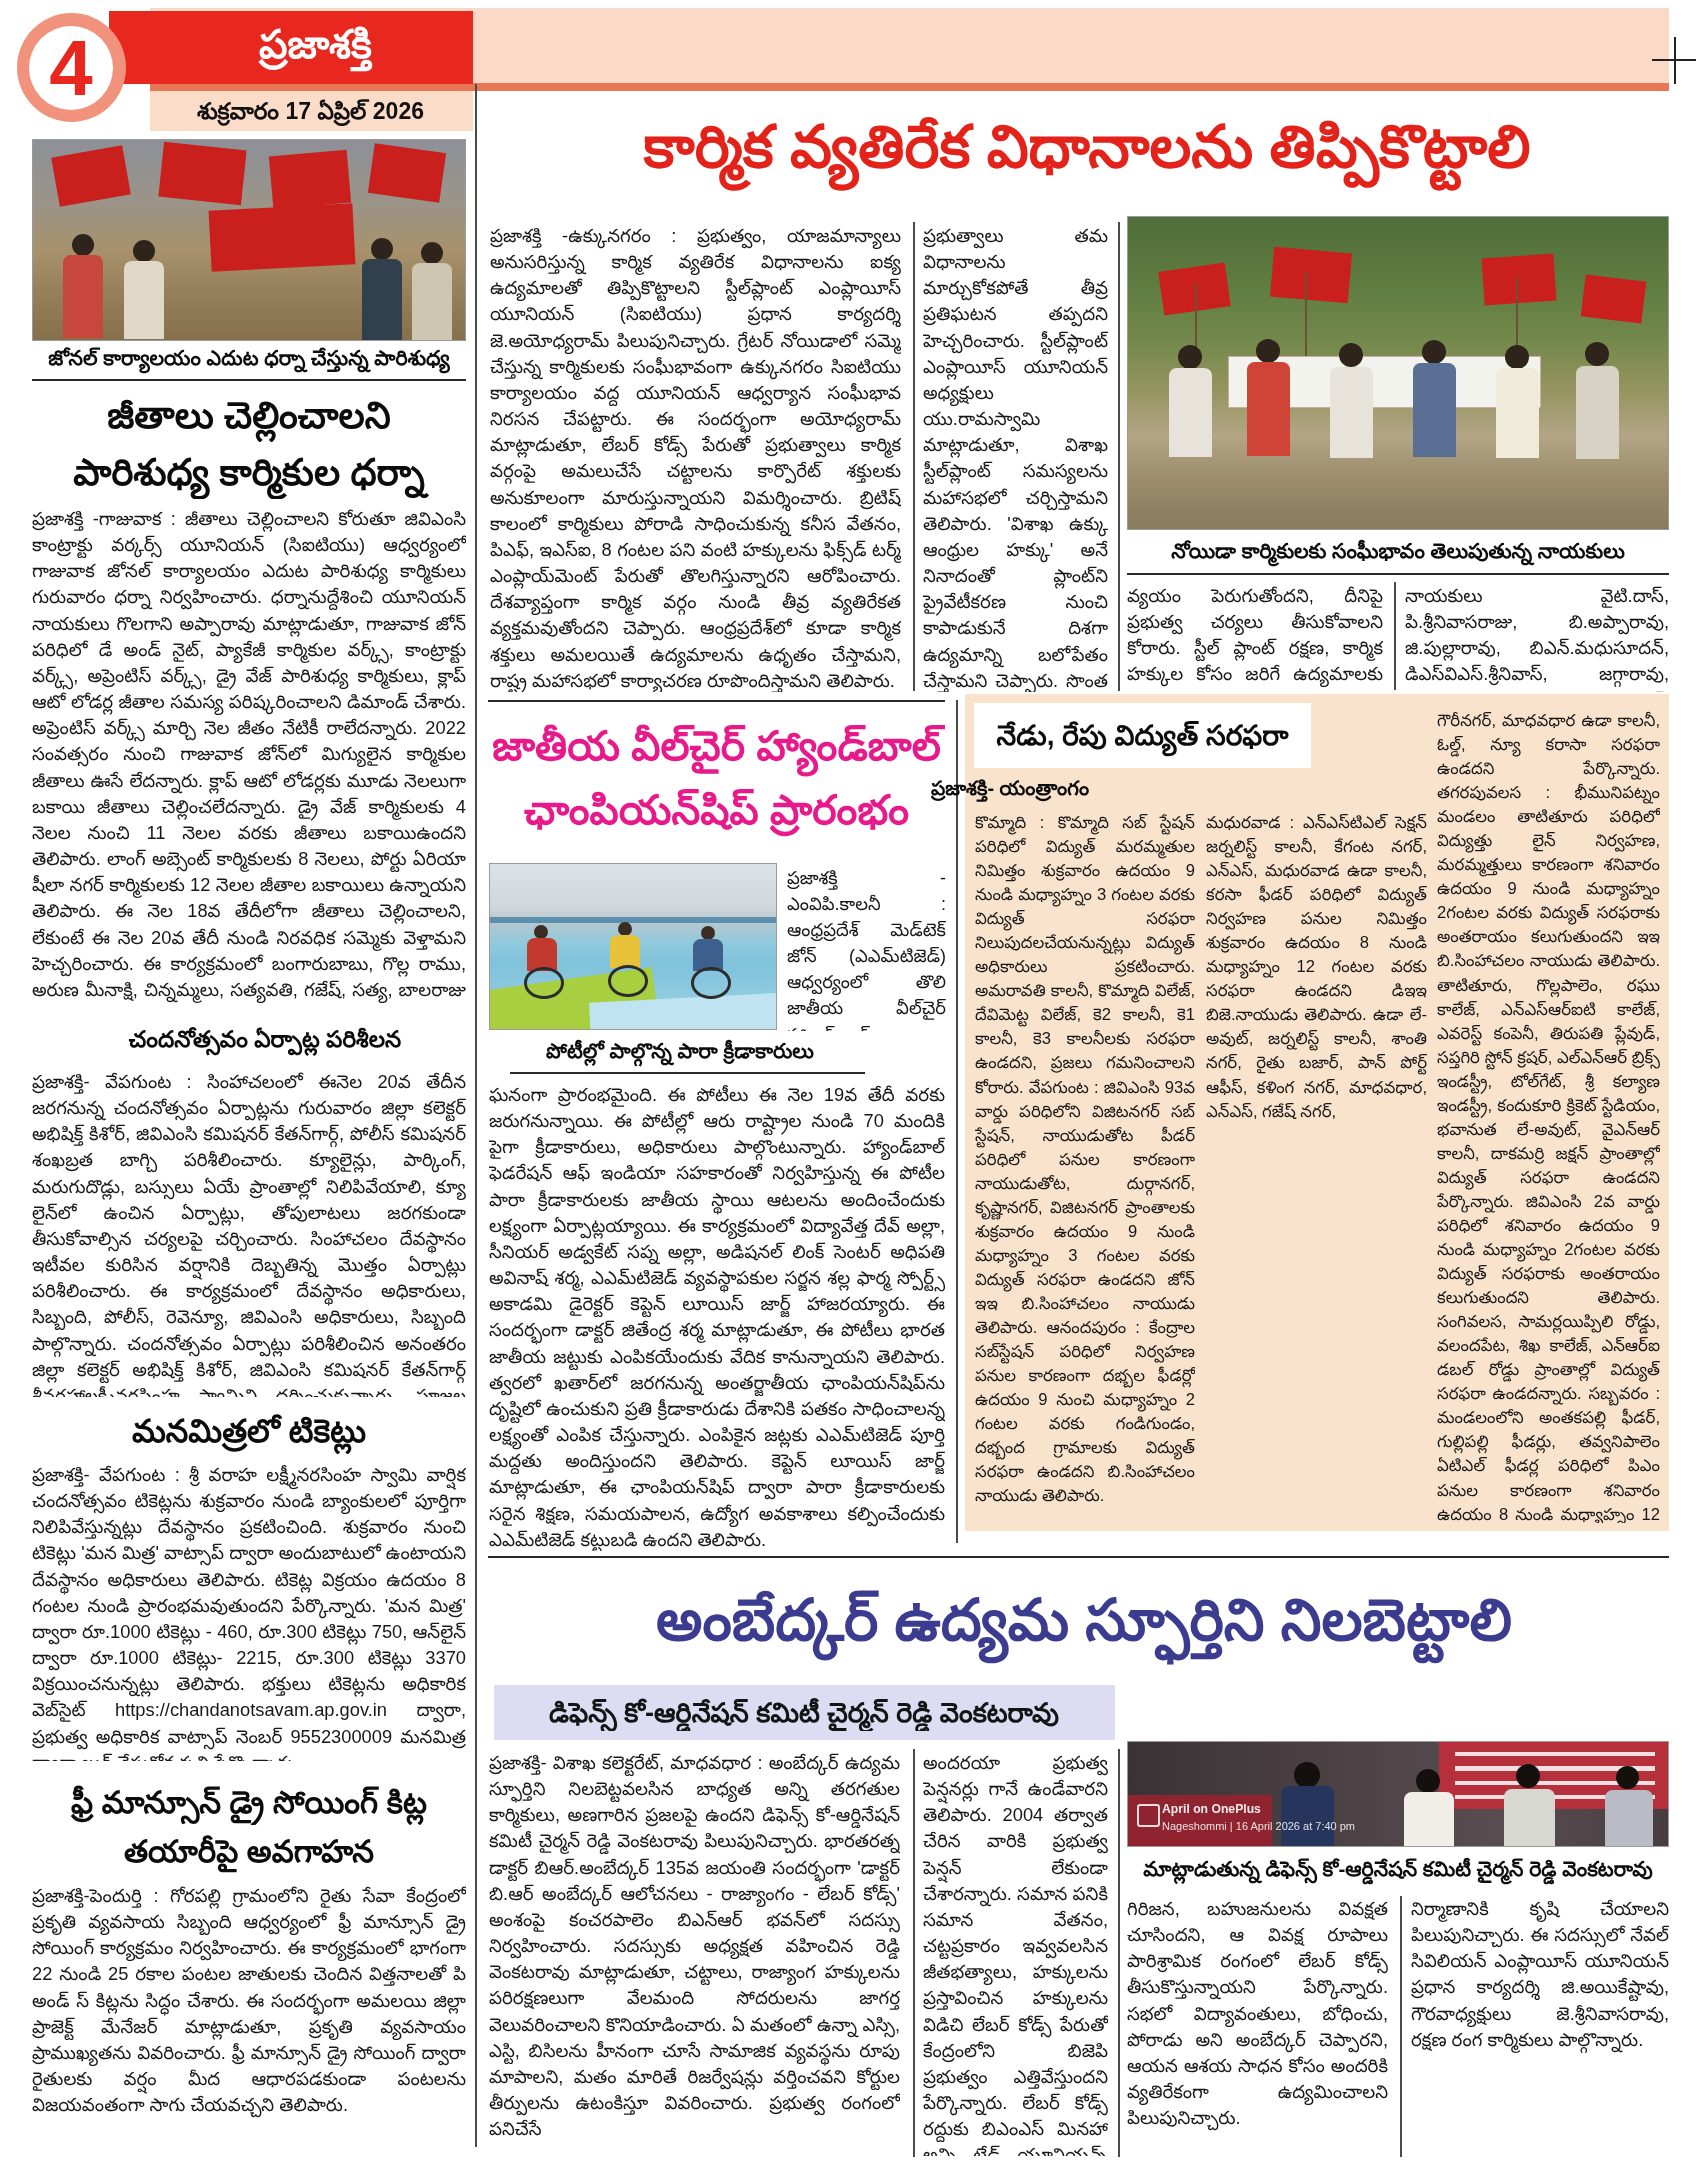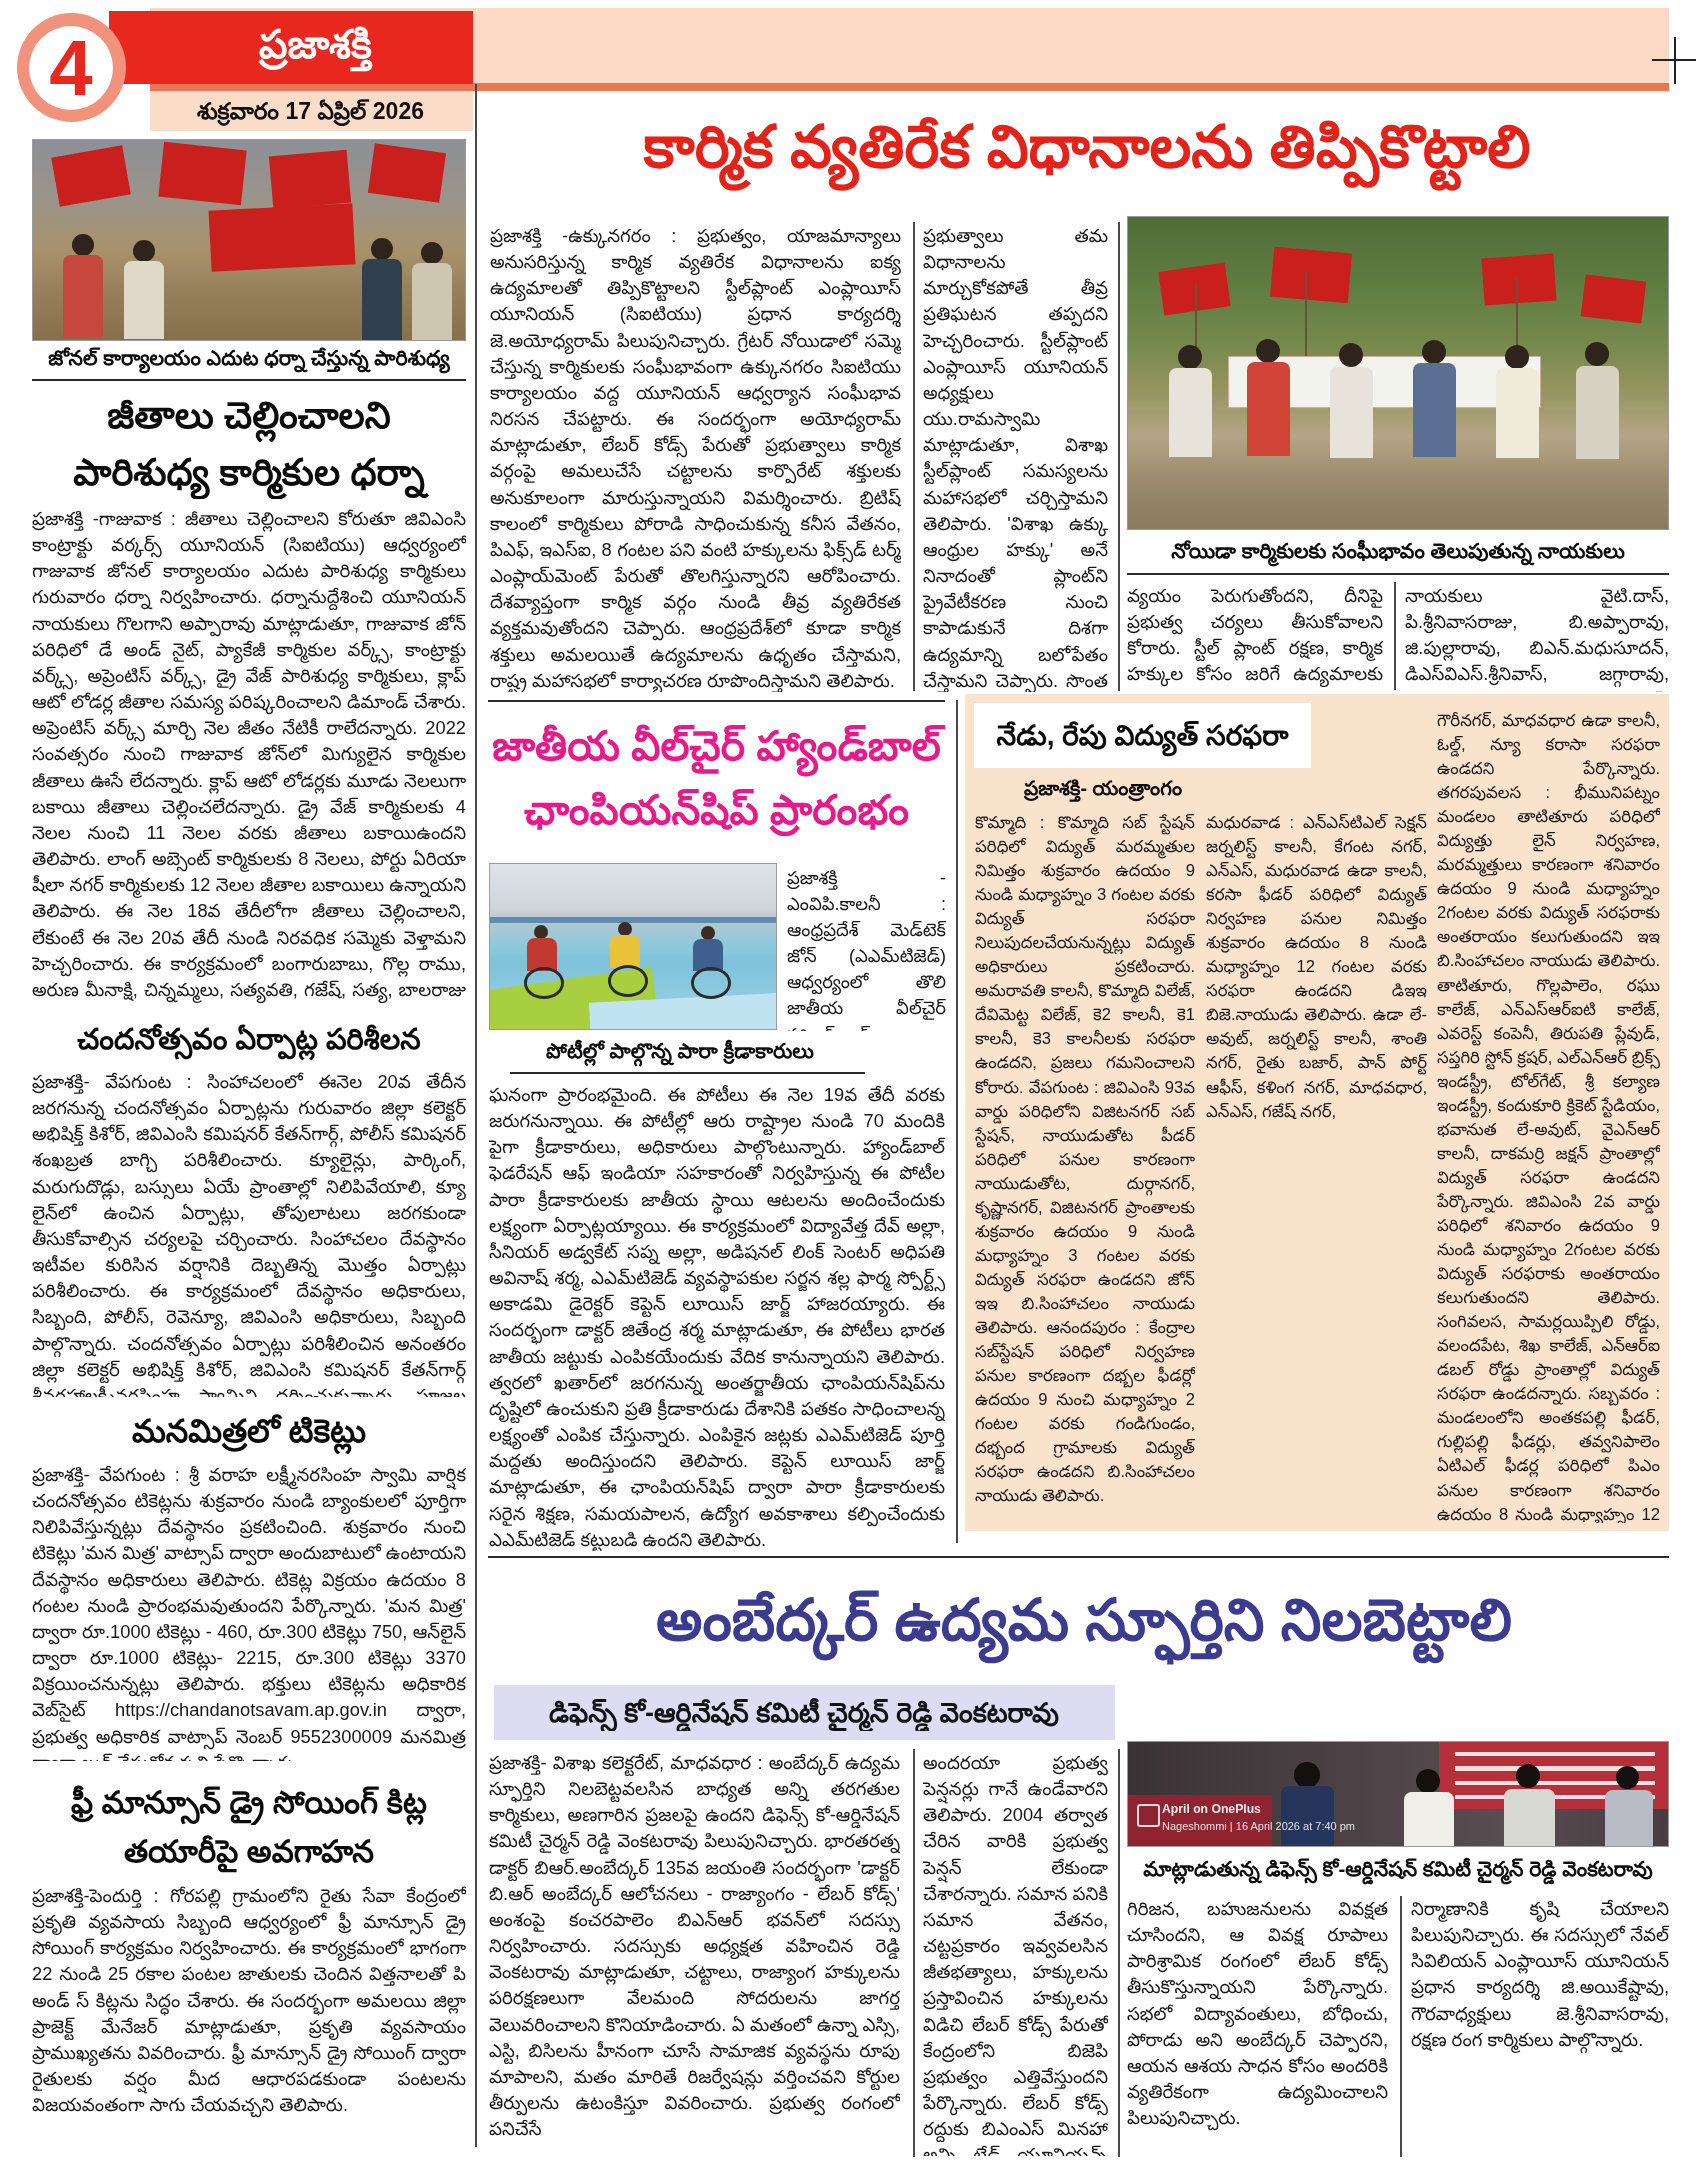--- a/index.html
+++ b/index.html
@@ -93,21 +93,21 @@
   <div class="head-sil" style="left:388px;top:102px;width:22px;height:22px"></div>
   <div class="body-sil" style="left:379px;top:123px;width:40px;height:78px;background:#cfc6b2"></div>
 </div>
 <div class="abs cap" style="left:32px;top:346px;width:434px;height:30px">జోనల్ కార్యాలయం ఎదుట ధర్నా చేస్తున్న పారిశుధ్య కార్మికులు</div>
 <div class="abs rule-h" style="left:32px;top:379px;width:434px"></div>
 
 <div class="abs hl" style="left:32px;top:391px;width:434px;height:51px;font-size:37px;line-height:50px;color:#0c0c0c">జీతాలు చెల్లించాలని</div>
 <div class="abs hl" style="left:32px;top:448px;width:434px;height:51px;font-size:37px;line-height:50px;color:#0c0c0c">పారిశుధ్య కార్మికుల ధర్నా</div>
 <div class="abs body-text" style="left:32px;top:506px;width:434px;height:499px">ప్రజాశక్తి -గాజువాక : జీతాలు చెల్లించాలని కోరుతూ జివిఎంసి కాంట్రాక్టు వర్కర్స్ యూనియన్ (సిఐటియు) ఆధ్వర్యంలో గాజువాక జోనల్ కార్యాలయం ఎదుట పారిశుధ్య కార్మికులు గురువారం ధర్నా నిర్వహించారు. ధర్నానుద్దేశించి యూనియన్ నాయకులు గొలగాని అప్పారావు మాట్లాడుతూ, గాజువాక జోన్ పరిధిలో డే అండ్ నైట్, ప్యాకేజీ కార్మికుల వర్క్స్, కాంట్రాక్టు వర్క్స్, అప్రెంటిస్ వర్క్స్, డ్రై వేజ్ పారిశుధ్య కార్మికులు, క్లాప్ ఆటో లోడర్ల జీతాల సమస్య పరిష్కరించాలని డిమాండ్ చేశారు. అప్రెంటిస్ వర్క్స్ మార్చి నెల జీతం నేటికీ రాలేదన్నారు. 2022 సంవత్సరం నుంచి గాజువాక జోన్‌లో మిగ్యులైన కార్మికుల జీతాలు ఊసే లేదన్నారు. క్లాప్ ఆటో లోడర్లకు మూడు నెలలుగా బకాయి జీతాలు చెల్లించలేదన్నారు. డ్రై వేజ్ కార్మికులకు 4 నెలల నుంచి 11 నెలల వరకు జీతాలు బకాయిఉందని తెలిపారు. లాంగ్ అబ్సెంట్ కార్మికులకు 8 నెలలు, పోర్టు ఏరియా షీలా నగర్ కార్మికులకు 12 నెలల జీతాల బకాయిలు ఉన్నాయని తెలిపారు. ఈ నెల 18వ తేదీలోగా జీతాలు చెల్లించాలని, లేకుంటే ఈ నెల 20వ తేదీ నుండి నిరవధిక సమ్మెకు వెళ్తామని హెచ్చరించారు. ఈ కార్యక్రమంలో బంగారుబాబు, గొల్ల రాము, అరుణ మీనాక్షి, చిన్నమ్మలు, సత్యవతి, గజేష్, సత్య, బాలరాజు పాల్గొన్నారు.</div>
 
-<div class="abs hl" style="left:32px;top:1018px;width:434px;height:44px;font-size:29px;line-height:43px;color:#0c0c0c">చందనోత్సవం ఏర్పాట్ల పరిశీలన</div>
+<div class="abs hl" style="left:48px;top:1018px;width:434px;height:44px;font-size:23px;line-height:43px;color:#0c0c0c">చందనోత్సవం ఏర్పాట్ల పరిశీలన</div>
 <div class="abs body-text" style="left:32px;top:1069px;width:434px;height:328px">ప్రజాశక్తి- వేపగుంట : సింహాచలంలో ఈనెల 20వ తేదీన జరగనున్న చందనోత్సవం ఏర్పాట్లను గురువారం జిల్లా కలెక్టర్ అభిషిక్త్ కిశోర్, జివిఎంసి కమిషనర్ కేతన్‌గార్గ్, పోలీస్ కమిషనర్ శంఖబ్రత బాగ్చి పరిశీలించారు. క్యూలైన్లు, పార్కింగ్, మరుగుదొడ్లు, బస్సులు ఏయే ప్రాంతాల్లో నిలిపివేయాలి, క్యూ లైన్‌లో ఉంచిన ఏర్పాట్లు, తోపులాటలు జరగకుండా తీసుకోవాల్సిన చర్యలపై చర్చించారు. సింహాచలం దేవస్థానం ఇటీవల కురిసిన వర్షానికి దెబ్బతిన్న మొత్తం ఏర్పాట్లు పరిశీలించారు. ఈ కార్యక్రమంలో దేవస్థానం అధికారులు, సిబ్బంది, పోలీస్, రెవెన్యూ, జివిఎంసి అధికారులు, సిబ్బంది పాల్గొన్నారు. చందనోత్సవం ఏర్పాట్లు పరిశీలించిన అనంతరం జిల్లా కలెక్టర్ అభిషిక్త్ కిశోర్, జివిఎంసి కమిషనర్ కేతన్‌గార్గ్ శ్రీవరహాలక్ష్మీనరసింహ స్వామిని దర్శించుకున్నారు. పూజల అనంతరం స్వామివారి చిత్రపటాన్ని ఇఓ బహూకరించారు.</div>
 
 <div class="abs hl" style="left:32px;top:1410px;width:434px;height:44px;font-size:32px;line-height:43px;color:#0c0c0c">మనమిత్రలో టికెట్లు</div>
 <div class="abs body-text" style="left:32px;top:1462px;width:434px;height:299px">ప్రజాశక్తి- వేపగుంట : శ్రీ వరాహ లక్ష్మీనరసింహ స్వామి వార్షిక చందనోత్సవం టికెట్లను శుక్రవారం నుండి బ్యాంకులలో పూర్తిగా నిలిపివేస్తున్నట్లు దేవస్థానం ప్రకటించింది. శుక్రవారం నుంచి టికెట్లు 'మన మిత్ర' వాట్సాప్ ద్వారా అందుబాటులో ఉంటాయని దేవస్థానం అధికారులు తెలిపారు. టికెట్ల విక్రయం ఉదయం 8 గంటల నుండి ప్రారంభమవుతుందని పేర్కొన్నారు. 'మన మిత్ర' ద్వారా రూ.1000 టికెట్లు - 460, రూ.300 టికెట్లు 750, ఆన్‌లైన్ ద్వారా రూ.1000 టికెట్లు- 2215, రూ.300 టికెట్లు 3370 విక్రయించనున్నట్లు తెలిపారు. భక్తులు టికెట్లను అధికారిక వెబ్‌సైట్ https://chandanotsavam.ap.gov.in ద్వారా, ప్రభుత్వ అధికారిక వాట్సాప్ నెంబర్ 9552300009 మనమిత్ర ద్వారా బుక్ చేసుకోవచ్చని పేర్కొన్నారు.</div>
 
 <div class="abs hl" style="left:32px;top:1781px;width:434px;height:44px;font-size:31px;line-height:43px;color:#0c0c0c">ఫ్రీ మాన్సూన్ డ్రై సోయింగ్ కిట్ల</div>
 <div class="abs hl" style="left:32px;top:1830px;width:434px;height:44px;font-size:31px;line-height:43px;color:#0c0c0c">తయారీపై అవగాహన</div>
 <div class="abs body-text" style="left:32px;top:1883px;width:434px;height:266px">ప్రజాశక్తి-పెందుర్తి : గోరపల్లి గ్రామంలోని రైతు సేవా కేంద్రంలో ప్రకృతి వ్యవసాయ సిబ్బంది ఆధ్వర్యంలో ఫ్రీ మాన్సూన్ డ్రై సోయింగ్ కార్యక్రమం నిర్వహించారు. ఈ కార్యక్రమంలో భాగంగా 22 నుండి 25 రకాల పంటల జాతులకు చెందిన విత్తనాలతో పి అండ్ స్ కిట్లను సిద్ధం చేశారు. ఈ సందర్భంగా అమలయి జిల్లా ప్రాజెక్ట్ మేనేజర్ మాట్లాడుతూ, ప్రకృతి వ్యవసాయం ప్రాముఖ్యతను వివరించారు. ఫ్రీ మాన్సూన్ డ్రై సోయింగ్ ద్వారా రైతులకు వర్షం మీద ఆధారపడకుండా పంటలను విజయవంతంగా సాగు చేయవచ్చని తెలిపారు.</div>
 
 <div class="abs rule-h" style="left:488px;top:700px;width:457px"></div>
@@ -130,21 +130,21 @@
   <div class="abs" style="left:201px;top:103px;width:34px;height:25.5px;border:3.3px solid #2c2c2c;border-radius:50%"></div>
 </div>
 <div class="abs small-text" style="left:787px;top:865px;width:159px;height:166px;font-size:18px">ప్రజాశక్తి - ఎంవిపి.కాలనీ : ఆంధ్రప్రదేశ్ మెడ్‌టెక్ జోన్ (ఎఎమ్‌టిజెడ్) ఆధ్వర్యంలో తొలి జాతీయ వీల్‌చైర్ హ్యాండ్‌బాల్ ఛాంపియన్‌షిప్ ఐఇసి క్యాంపస్‌లో</div>
 <div class="abs cap" style="left:486px;top:1039px;width:388px;height:30px">పోటీల్లో పాల్గొన్న పారా క్రీడాకారులు</div>
 <div class="abs rule-h" style="left:510px;top:1072px;width:355px"></div>
 <div class="abs body-text" style="left:489px;top:1082px;width:456px;height:469px">ఘనంగా ప్రారంభమైంది. ఈ పోటీలు ఈ నెల 19వ తేదీ వరకు జరుగనున్నాయి. ఈ పోటీల్లో ఆరు రాష్ట్రాల నుండి 70 మందికి పైగా క్రీడాకారులు, అధికారులు పాల్గొంటున్నారు. హ్యాండ్‌బాల్ ఫెడరేషన్ ఆఫ్ ఇండియా సహకారంతో నిర్వహిస్తున్న ఈ పోటీల పారా క్రీడాకారులకు జాతీయ స్థాయి ఆటలను అందించేందుకు లక్ష్యంగా ఏర్పాట్లయ్యాయి. ఈ కార్యక్రమంలో విద్యావేత్త దేవ్ అల్లా, సీనియర్ అడ్వకేట్ సప్న అల్లా, అడిషనల్ లింక్ సెంటర్ అధిపతి అవినాష్ శర్మ, ఎఎమ్‌టిజెడ్ వ్యవస్థాపకుల సర్జన శల్ల ఫార్మ స్పోర్ట్స్ అకాడమి డైరెక్టర్ కెప్టెన్ లూయిస్ జార్జ్ హాజరయ్యారు. ఈ సందర్భంగా డాక్టర్ జితేంద్ర శర్మ మాట్లాడుతూ, ఈ పోటీలు భారత జాతీయ జట్టుకు ఎంపికయేందుకు వేదిక కానున్నాయని తెలిపారు. త్వరలో ఖతార్‌లో జరగనున్న అంతర్జాతీయ ఛాంపియన్‌షిప్‌ను దృష్టిలో ఉంచుకుని ప్రతి క్రీడాకారుడు దేశానికి పతకం సాధించాలన్న లక్ష్యంతో ఎంపిక చేస్తున్నారు. ఎంపికైన జట్లకు ఎఎమ్‌టిజెడ్ పూర్తి మద్దతు అందిస్తుందని తెలిపారు. కెప్టెన్ లూయిస్ జార్జ్ మాట్లాడుతూ, ఈ ఛాంపియన్‌షిప్ ద్వారా పారా క్రీడాకారులకు సరైన శిక్షణ, సమయపాలన, ఉద్యోగ అవకాశాలు కల్పించేందుకు ఎఎమ్‌టిజెడ్ కట్టుబడి ఉందని తెలిపారు.</div>
 
 <div class="abs" style="left:965px;top:694px;width:704px;height:837px;background:#fae3cd"></div>
 <div class="abs" style="left:974px;top:703px;width:337px;height:65px;background:#ffffff"></div>
 <div class="abs hl" style="left:976px;top:714px;width:333px;height:44px;font-size:28px;line-height:43px;color:#0c0c0c">నేడు, రేపు విద్యుత్ సరఫరా నిలిపివేత</div>
-<div class="abs" style="left:1024px;top:777px;width:277px;height:27px;font-weight:bold;font-size:20px;color:#0c0c0c;overflow:hidden">ప్రజాశక్తి- యంత్రాంగం</div>
+<div class="abs" style="left:931px;top:777px;width:277px;height:27px;font-weight:bold;font-size:20px;color:#0c0c0c;overflow:hidden">ప్రజాశక్తి- యంత్రాంగం</div>
 <div class="abs small-text" style="left:975px;top:811px;width:220px;height:712px">కొమ్మాది : కొమ్మాది సబ్ స్టేషన్ పరిధిలో విద్యుత్ మరమ్మతుల నిమిత్తం శుక్రవారం ఉదయం 9 నుండి మధ్యాహ్నం 3 గంటల వరకు విద్యుత్ సరఫరా నిలుపుదలచేయనున్నట్లు విద్యుత్ అధికారులు ప్రకటించారు. అమరావతి కాలనీ, కొమ్మాది విలేజ్, దేవిమెట్ట విలేజ్, కె2 కాలనీ, కె1 కాలనీ, కె3 కాలనీలకు సరఫరా ఉండదని, ప్రజలు గమనించాలని కోరారు. వేపగుంట : జివిఎంసి 93వ వార్డు పరిధిలోని విజిటనగర్ సబ్ స్టేషన్, నాయుడుతోట పీడర్ పరిధిలో పనుల కారణంగా నాయుడుతోట, దుర్గానగర్, కృష్ణానగర్, విజిటనగర్ ప్రాంతాలకు శుక్రవారం ఉదయం 9 నుండి మధ్యాహ్నం 3 గంటల వరకు విద్యుత్ సరఫరా ఉండదని జోన్ ఇఇ బి.సింహాచలం నాయుడు తెలిపారు. ఆనందపురం : కేంద్రాల సబ్‌స్టేషన్ పరిధిలో నిర్వహణ పనుల కారణంగా దభ్బల ఫీడర్లో ఉదయం 9 నుంచి మధ్యాహ్నం 2 గంటల వరకు గండిగుండం, దభ్బంద గ్రామాలకు విద్యుత్ సరఫరా ఉండదని బి.సింహాచలం నాయుడు తెలిపారు.</div>
 <div class="abs small-text" style="left:1206px;top:811px;width:221px;height:712px">మధురవాడ : ఎన్ఎస్‌టిఎల్ సెక్షన్ జర్నలిస్ట్ కాలనీ, కేగంట నగర్, ఎన్ఎస్, మధురవాడ ఉడా కాలనీ, కరసా ఫీడర్ పరిధిలో విద్యుత్ నిర్వహణ పనుల నిమిత్తం శుక్రవారం ఉదయం 8 నుండి మధ్యాహ్నం 12 గంటల వరకు సరఫరా ఉండదని డిఇఇ బిజె.నాయుడు తెలిపారు. ఉడా లే-అవుట్, జర్నలిస్ట్ కాలనీ, శాంతి నగర్, రైతు బజార్, పాన్ పోర్ట్ ఆఫీస్, కళింగ నగర్, మాధవధార, ఎన్ఎస్, గజేష్ నగర్,</div>
 <div class="abs small-text" style="left:1437px;top:709px;width:223px;height:814px">గౌరీనగర్, మాధవధార ఉడా కాలనీ, ఓల్డ్, న్యూ కరాసా సరఫరా ఉండదని పేర్కొన్నారు. తగరపువలస : భీమునిపట్నం మండలం తాటితూరు పరిధిలో విద్యుత్తు లైన్ నిర్వహణ, మరమ్మత్తులు కారణంగా శనివారం ఉదయం 9 నుండి మధ్యాహ్నం 2గంటల వరకు విద్యుత్ సరఫరాకు అంతరాయం కలుగుతుందని ఇఇ బి.సింహాచలం నాయుడు తెలిపారు. తాటితూరు, గొల్లపాలెం, రఘు కాలేజ్, ఎన్ఎస్ఆర్ఐటి కాలేజ్, ఎవరెస్ట్ కంపెనీ, తిరుపతి ప్లేవుడ్, సప్తగిరి స్టోన్ క్రషర్, ఎల్ఎన్ఆర్ బ్రిక్స్ ఇండస్ట్రీ, టోల్‌గేట్, శ్రీ కల్యాణ ఇండస్ట్రీ, కందుకూరి క్రికెట్ స్టేడియం, భవానుత లే-అవుట్, వైఎన్ఆర్ కాలనీ, దాకమర్రి జక్షన్ ప్రాంతాల్లో విద్యుత్ సరఫరా ఉండదని పేర్కొన్నారు. జివిఎంసి 2వ వార్డు పరిధిలో శనివారం ఉదయం 9 నుండి మధ్యాహ్నం 2గంటల వరకు విద్యుత్ సరఫరాకు అంతరాయం కలుగుతుందని తెలిపారు. సంగివలస, సామర్లయిప్పిలి రోడ్డు, వలందపేట, శిఖ కాలేజ్, ఎన్ఆర్ఐ డబల్ రోడ్డు ప్రాంతాల్లో విద్యుత్ సరఫరా ఉండదన్నారు. సబ్బవరం : మండలంలోని అంతకపల్లి ఫీడర్, గుల్లిపల్లి ఫీడర్లు, తవ్వనిపాలెం ఏటిఎల్ ఫీడర్ల పరిధిలో పిఎం పనుల కారణంగా శనివారం ఉదయం 8 నుండి మధ్యాహ్నం 12 గంటల వరకు విద్యుత్ సరఫరా ఉండదని పి.మురళీకృష్ణ తెలిపారు. అంతకపల్లి, గొట్టివాడ, గార్లిబీడువరం, శెట్టిపాలెం, యాతపాలెం, బంగారమ్మపాలెం, అడ్డురు, గుల్లిపల్లి, మల్లునాయుడుపాలెం, మొంగిపూరం, ఎల్లపై, అయ్యన్నపాలెం, దుద్దువాశ, మర్రిపాలెం, బొడిపనం తదితర గ్రామాల విద్యుత్ సరఫరా నిలుపుదల చేస్తున్నట్లు పేర్కొన్నారు.</div>
 
 <div class="abs rule-h" style="left:488px;top:1556px;width:1181px"></div>
 <div class="abs hl" style="left:488px;top:1578px;width:1192px;height:89px;font-size:58px;line-height:83px;color:#3b3b8f">అంబేద్కర్ ఉద్యమ స్ఫూర్తిని నిలబెట్టాలి</div>
 <div class="abs" style="left:494px;top:1685px;width:621px;height:55px;background:#dedcf2"></div>
 <div class="abs hl" style="left:499px;top:1697px;width:610px;height:34px;font-size:27px;line-height:32px;color:#141414">డిఫెన్స్ కో-ఆర్డినేషన్ కమిటీ చైర్మన్ రెడ్డి వెంకటరావు</div>
 
 <div class="abs body-text" style="left:489px;top:1750px;width:411px;height:406px">ప్రజాశక్తి- విశాఖ కలెక్టరేట్, మాధవధార : అంబేద్కర్ ఉద్యమ స్ఫూర్తిని నిలబెట్టవలసిన బాధ్యత అన్ని తరగతుల కార్మికులు, అణగారిన ప్రజలపై ఉందని డిఫెన్స్ కో-ఆర్డినేషన్ కమిటీ చైర్మన్ రెడ్డి వెంకటరావు పిలుపునిచ్చారు. భారతరత్న డాక్టర్ బిఆర్.అంబేద్కర్ 135వ జయంతి సందర్భంగా 'డాక్టర్ బి.ఆర్ అంబేద్కర్ ఆలోచనలు - రాజ్యాంగం - లేబర్ కోడ్స్' అంశంపై కంచరపాలెం బిఎన్ఆర్ భవన్‌లో సదస్సు నిర్వహించారు. సదస్సుకు అధ్యక్షత వహించిన రెడ్డి వెంకటరావు మాట్లాడుతూ, చట్టాలు, రాజ్యాంగ హక్కులను పరిరక్షణలుగా వేలమంది సోదరులను జాగర్త వెలువరించాలని కొనియాడించారు. ఏ మతంలో ఉన్నా ఎస్సి, ఎస్టి, బిసిలను హీనంగా చూసే సామాజిక వ్యవస్థను రూపు మాపాలని, మతం మారితే రిజర్వేషన్లు వర్తించవని కోర్టుల తీర్పులను ఉటంకిస్తూ వివరించారు. ప్రభుత్వ రంగంలో పనిచేసే</div>

